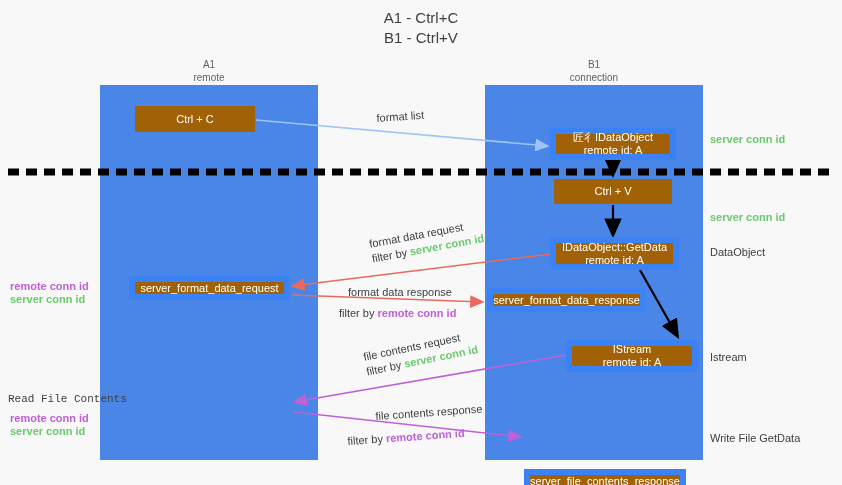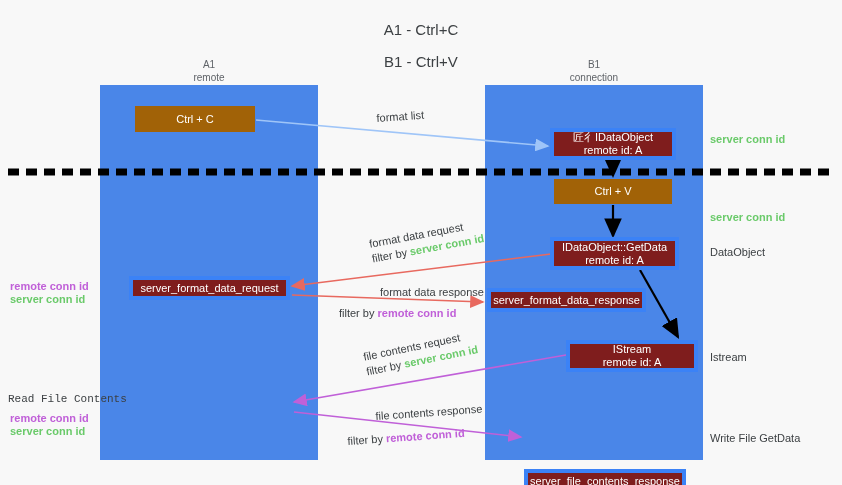--- a/index.html
+++ b/index.html
@@ -10,37 +10,37 @@
     -webkit-font-smoothing:antialiased;
   }
   #stage{position:absolute;inset:0;}
   svg.layer{position:absolute;left:0;top:0;width:842px;height:485px;pointer-events:none;}
 
   
   .title{
     position:absolute;left:0;top:8px;width:842px;text-align:center;
     font-size:15px;color:#3c4043;line-height:20px;
   }
-  .title div{white-space:nowrap;margin-top:12px;}
+  .title div{white-space:nowrap;}
 
   
   .lane{position:absolute;background:#4a86e8;}
   .lane-head{
     position:absolute;text-align:center;font-size:10px;color:#5f6368;
     line-height:13px;
   }
 
   
   .box{
     position:absolute;box-sizing:border-box;
     display:flex;flex-direction:column;align-items:center;justify-content:center;
     color:#ffffff;font-size:11px;line-height:13px;text-align:center;
   }
   .box.green{background:#a16207;border:1px solid #4a86e8;}
-  .box.orange{background:#7f1d1d;border:4px solid #3b82f6;}
+  .box.orange{background:#a16207;border:6px solid #3b82f6;}
   .box .l2{font-size:11px;}
 
   
   .ann{
     position:absolute;font-size:11px;color:#3c4043;white-space:nowrap;
     line-height:15px;
   }
   .ann .g{color:#6aca6a;font-weight:bold;}
   .ann .p{color:#c060d8;font-weight:bold;}
   .rot-a{transform:rotate(-10.5deg);transform-origin:left top;}
@@ -148,21 +148,21 @@
     <span>format list</span>
   </div>
 
   <div class="ann rot-a" style="left:368px;top:237px;">
     <div>format data request</div>
     <div>
       <span>filter by </span><span class="g">server conn id</span>
     </div>
   </div>
 
-  <div class="ann" style="left:380px;top:285px;">
+  <div class="ann" style="left:348px;top:285px;">
     <div>format data response</div>
   </div>
   <div class="ann" style="left:339px;top:306px;">
     <span>filter by </span><span class="p">remote conn id</span>
   </div>
 
   <div class="ann rot-b" style="left:362px;top:350px;">
     <div>file contents request</div>
     <div>
       <span>filter by </span><span class="g">server conn id</span>

